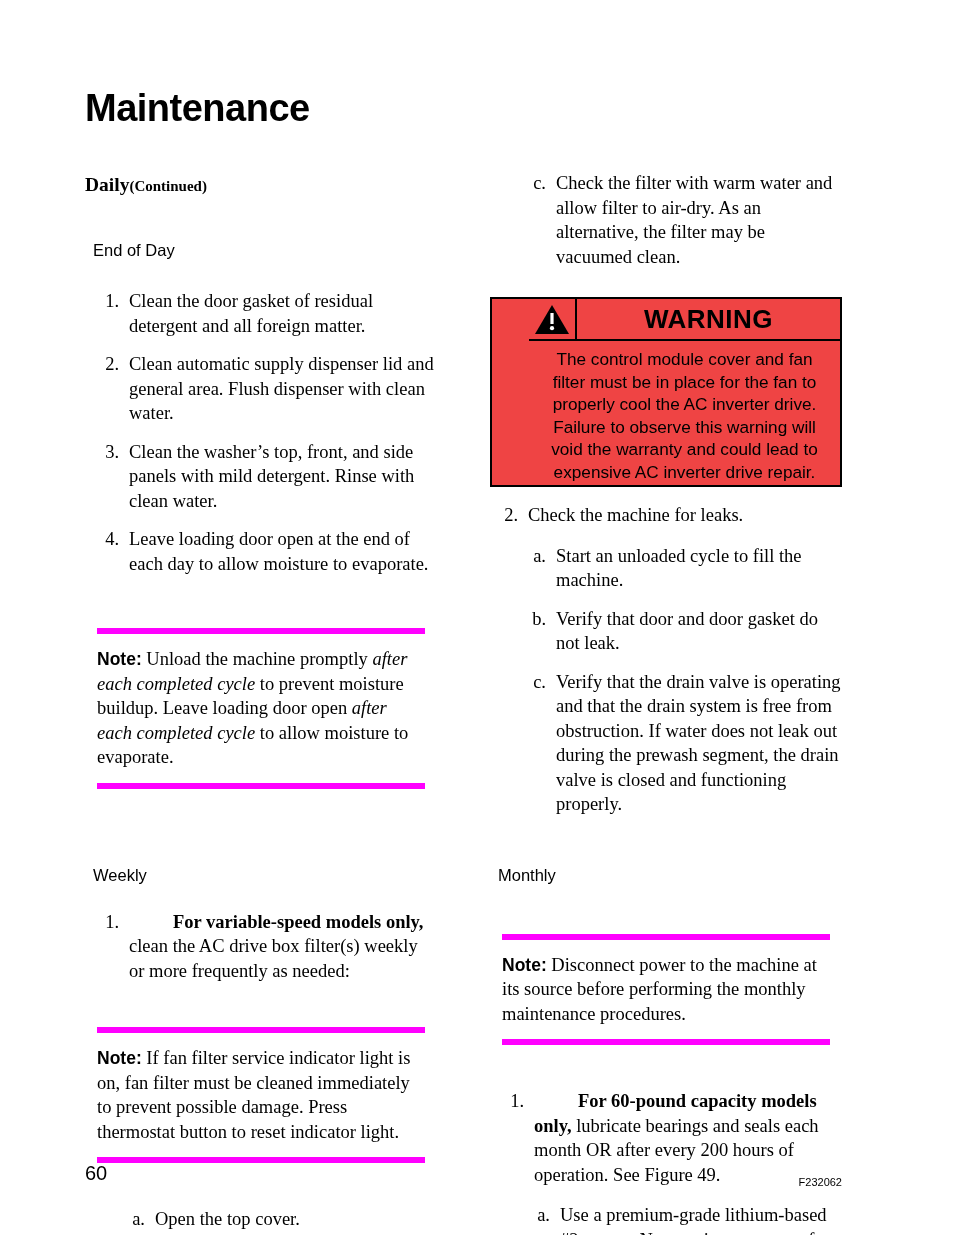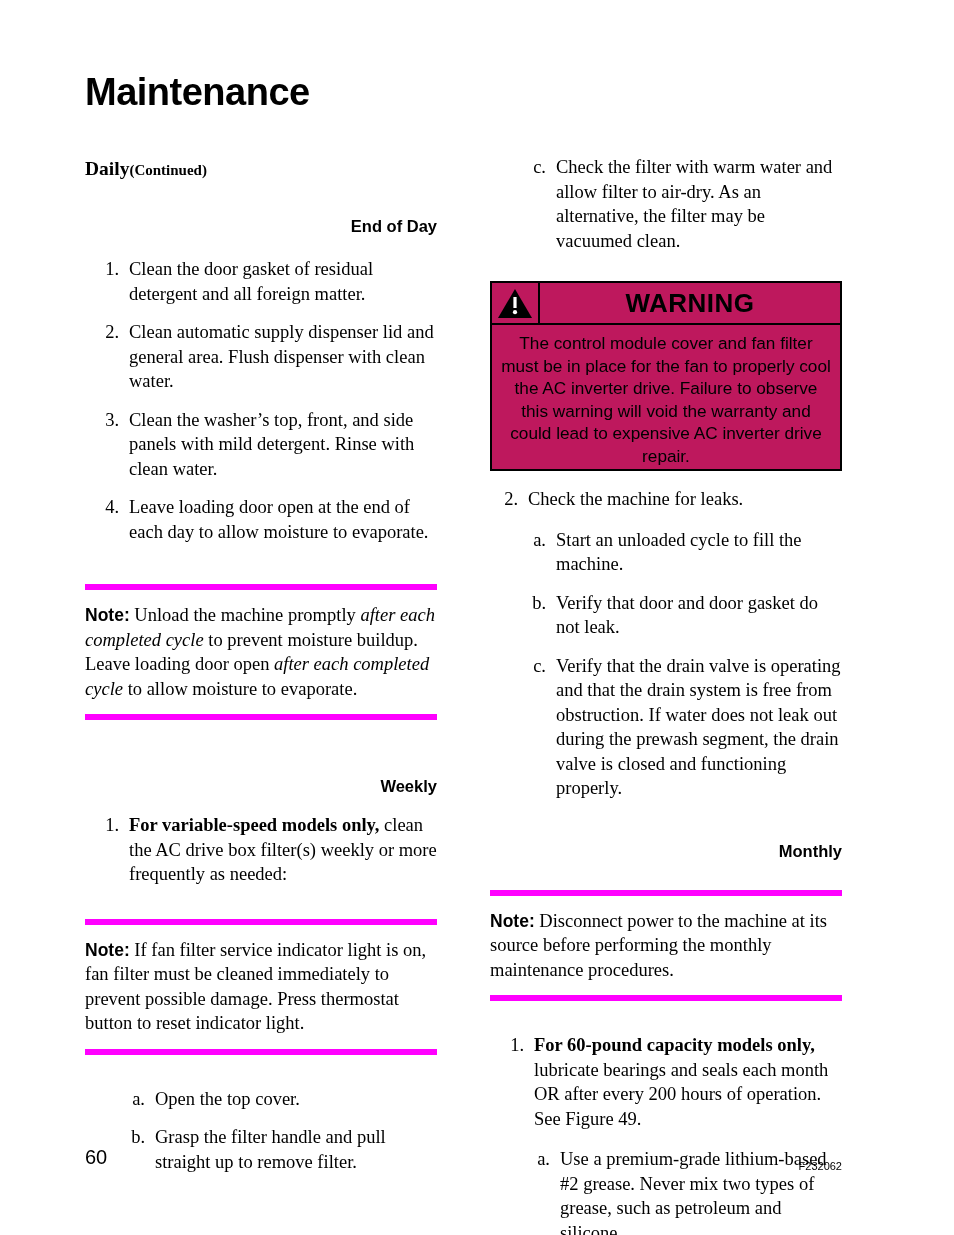--- a/index.html
+++ b/index.html
@@ -11,21 +11,21 @@
     width: 954px;
     height: 1235px;
     position: relative;
     font-family: "Liberation Serif", serif;
     color: #000000;
     overflow: hidden;
   }
 
   .page {
     position: absolute;
-    left: 0; top: 0;
+    left: 0; top: 16px;
     width: 954px;
     height: 1187px;
   }
 
   
   .page-title {
     position: absolute;
     left: 85px;
     top: 70px;
     font-family: "Liberation Sans", sans-serif;
@@ -50,25 +50,24 @@
     font-weight: bold;
     font-size: 19.5px;
     line-height: 27px;
     margin: 0;
   }
   .h-section .cont {
     font-size: 15px;
   }
   .h-sub {
     font-family: "Liberation Sans", sans-serif;
-    font-weight: bold;
+    font-weight: normal;
     font-size: 16.5px;
     line-height: 21px;
-    margin: 0;
-    text-align: right;
+    margin: 8px;
   }
 
   
   .list {
     margin: 0;
     padding: 0;
     list-style: none;
   }
   .list li {
     position: relative;
@@ -92,26 +91,26 @@
   
   .list-num { margin-left: 12px; }
   .list-num > li { padding-left: 32px; }
   .list-num > li > .marker { width: 22px; }
 
   
   .list-alpha { margin-left: 38px; }
   .list-alpha > li { padding-left: 32px; }
   .list-alpha > li > .marker { width: 22px; }
 
-  .bold { font-weight: bold; }
+  .bold { font-weight: bold; margin-left: 44px; }
   .ital { font-style: italic; }
 
   
   .note-block {
-    margin: 0;
+    margin: 12px;
   }
   .note-rule {
     height: 6px;
     background: #ff00ff;
     width: 100%;
   }
   .note-text {
     font-size: 18.5px;
     line-height: 24.5px;
     padding: 13px 0 13px 0;
@@ -120,21 +119,22 @@
     font-family: "Liberation Sans", sans-serif;
     font-weight: bold;
     font-size: 17.5px;
   }
 
   
   .warning-box {
     border: 2.5px solid #000;
     width: 100%;
     box-sizing: border-box;
-    background: #be185d;
+    background: #ef4444;
+    padding-left: 37px;
   }
   .warning-head {
     display: flex;
     align-items: stretch;
     border-bottom: 2.5px solid #000;
     height: 40px;
   }
   .warning-icon-cell {
     width: 46px;
     border-right: 2.5px solid #000;

